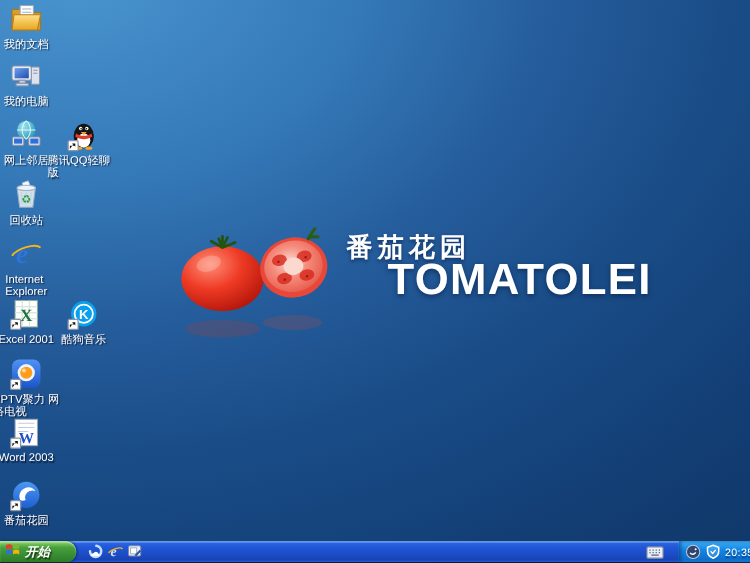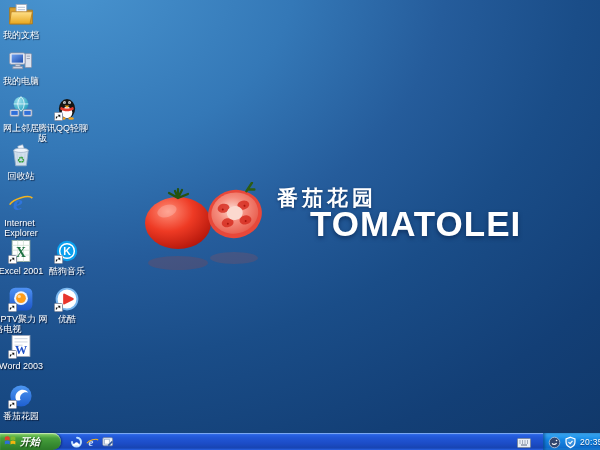--- a/index.html
+++ b/index.html
@@ -244,34 +244,20 @@
       <span class="sc">
           <svg width="7" height="7" viewBox="0 0 8 8">
             <path d="M1 7V4l4 0-2-2h3v3L4 3 1 7z" fill="#111"></path>
           </svg>
         </span>
     </span>
     <span class="lbl">PPTV聚力 网
 络电视</span>
   </div>
 
-  <div class="di" style="left:38px;top:286px">
-    <span class="ig"><svg width="26" height="26" viewBox="0 0 32 32">
-      <circle cx="16" cy="16" r="12.8" fill="#fff"></circle>
-      <circle cx="16" cy="16" r="12.8" fill="none" stroke="#7ab8f0" stroke-width="2.4"></circle>
-      <path d="M12.5 10.5L23 16l-10.5 5.5z" fill="#e8352c" stroke="#e8352c" stroke-width="2.5" stroke-linejoin="round"></path>
-      </svg><span></span>
-      <span class="sc">
-          <svg width="7" height="7" viewBox="0 0 8 8">
-            <path d="M1 7V4l4 0-2-2h3v3L4 3 1 7z" fill="#111"></path>
-          </svg>
-        </span>
-    </span>
-    <span class="lbl">优酷</span>
-  </div>
 
   <div class="di" style="left:-8px;top:333px">
     <span class="ig"><svg width="26" height="26" viewBox="0 0 32 32">
       <rect x="5" y="3" width="22" height="26" fill="#fff" stroke="#9aa4b8"></rect>
       <path d="M8 7h16M8 11h16M8 15h10" stroke="#c3cbda" stroke-width="1"></path>
       <text x="16" y="26" font-size="15" font-weight="bold" text-anchor="middle" fill="#2050c8" font-family="Liberation Serif, serif">W</text>
       </svg><span></span>
       <span class="sc">
           <svg width="7" height="7" viewBox="0 0 8 8">
             <path d="M1 7V4l4 0-2-2h3v3L4 3 1 7z" fill="#111"></path>

